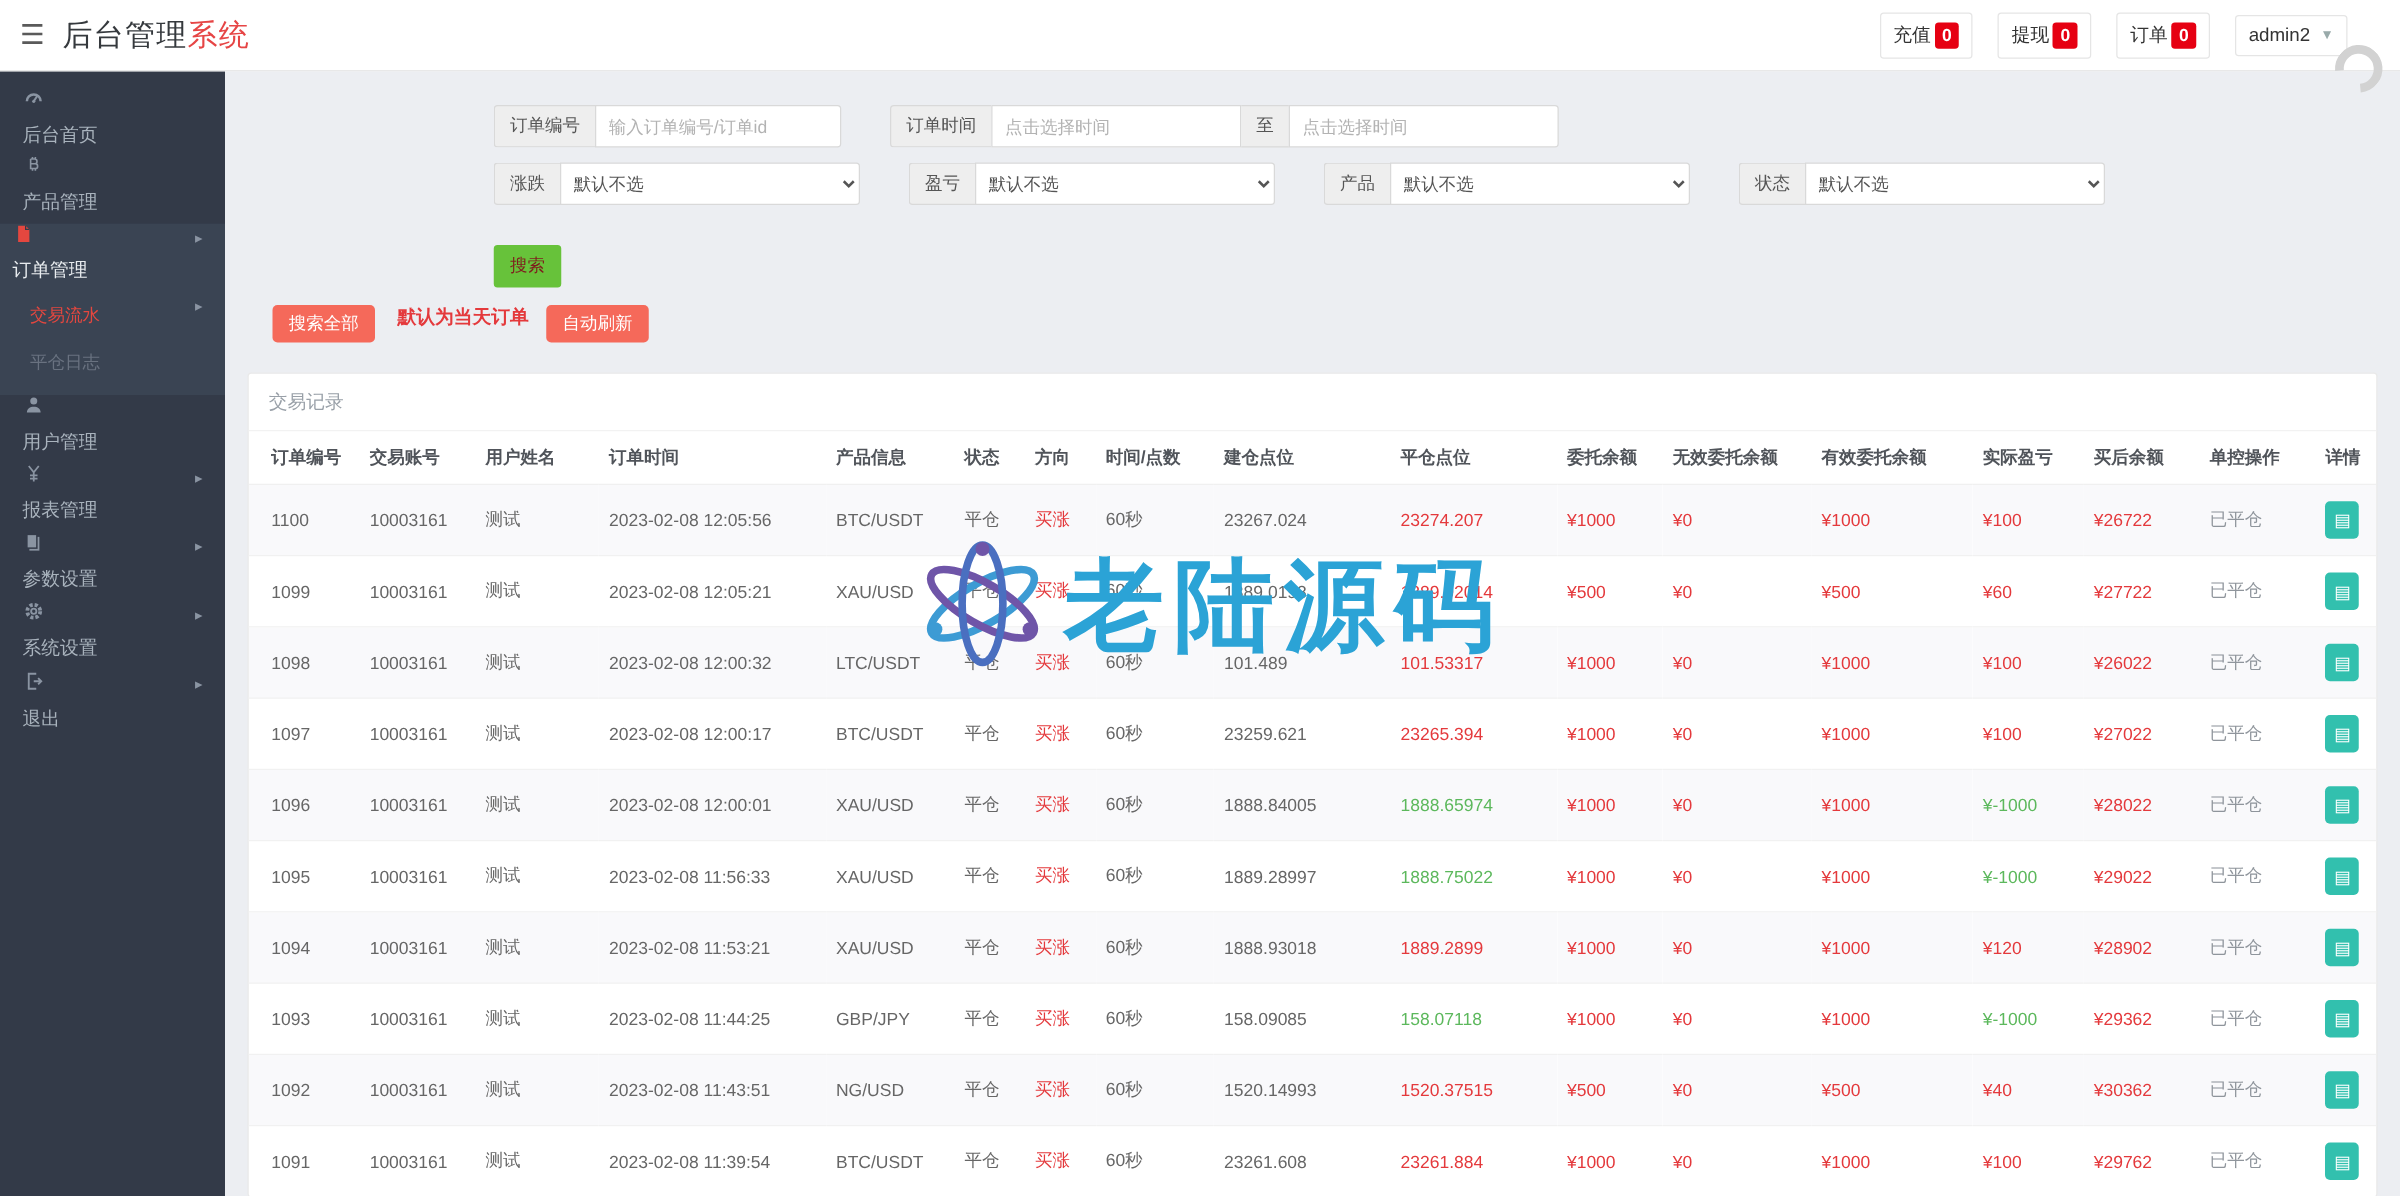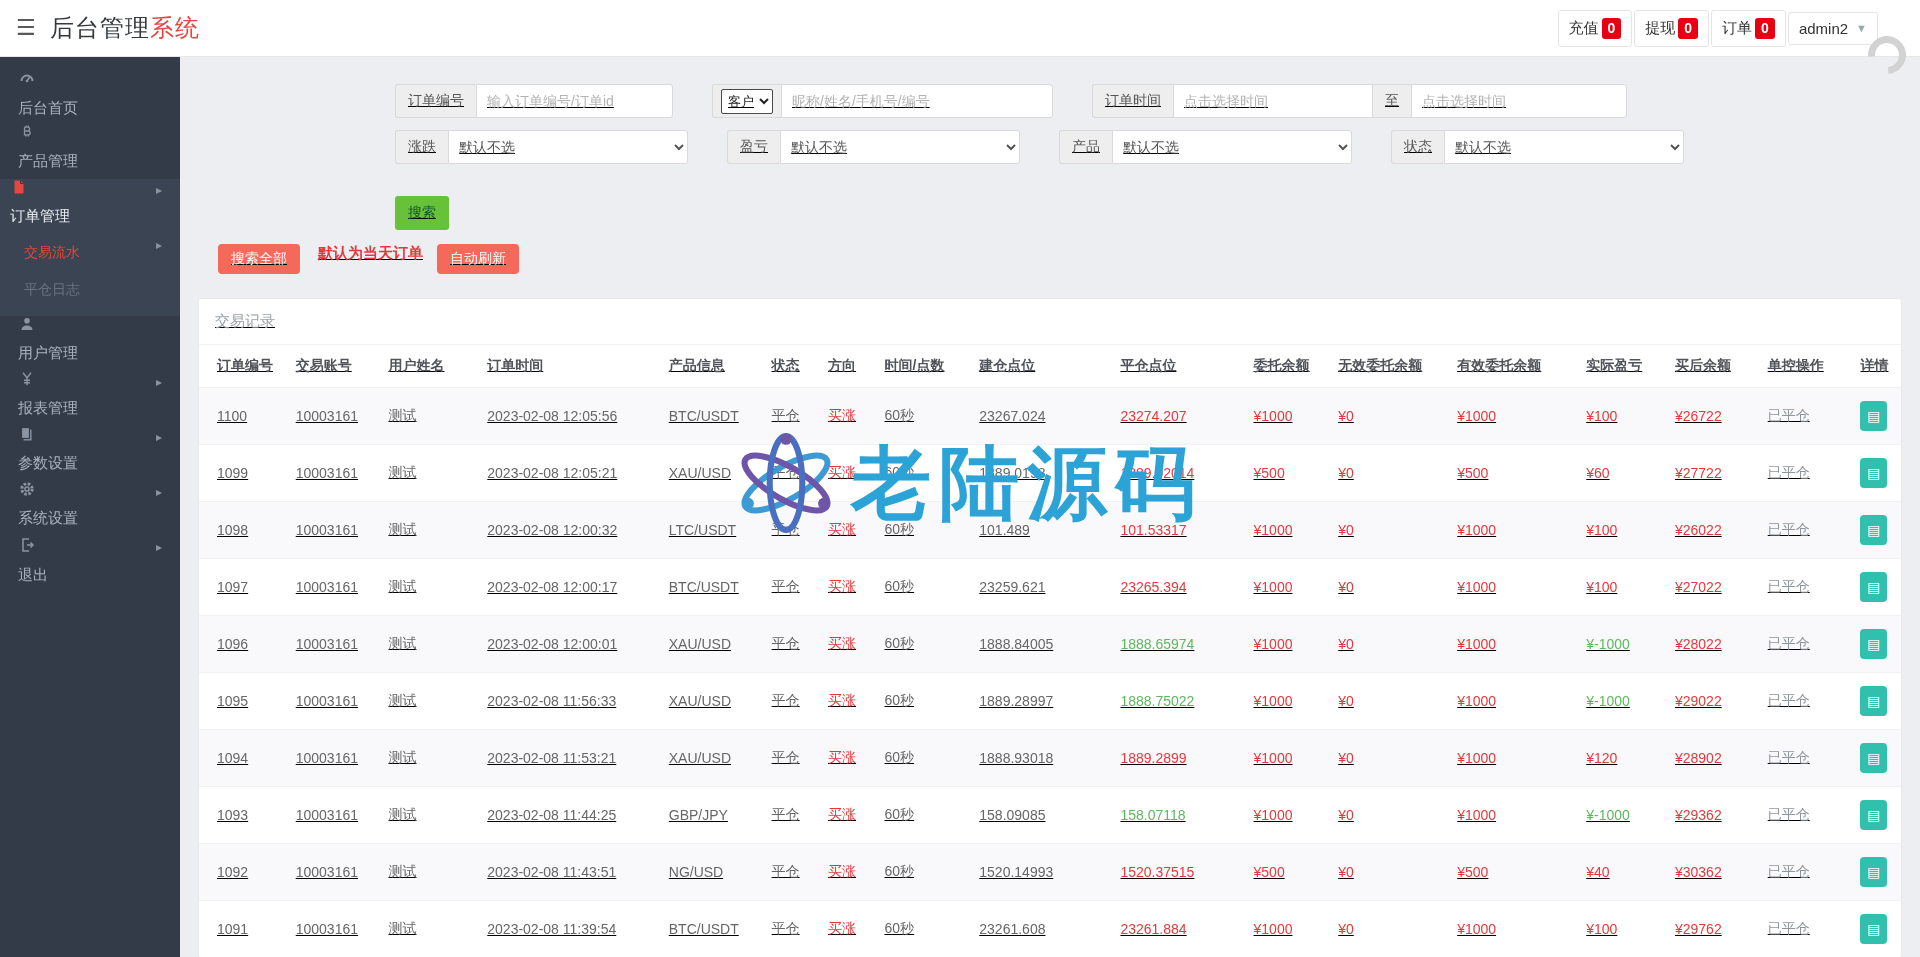--- a/index.html
+++ b/index.html
@@ -5,21 +5,21 @@
   * { margin:0; padding:0; box-sizing:border-box; }
   html,body { width:1920px; height:957px; overflow:hidden;
     font-family:"Liberation Sans","DejaVu Sans",sans-serif; background:#eceef2; }
 
   
   .navbar { height:57px; background:#fff; border-bottom:1px solid #e8e8e8;
     display:flex; align-items:center; padding:0 16px; position:relative; z-index:30; }
   .hamburger { font-size:22px; color:#5a5a5a; width:34px; cursor:pointer; }
   .brand { font-size:24px; color:#35393d; letter-spacing:1px; }
   .brand .red { color:#e64545; }
-  .nav-right { margin-left:auto; display:flex; align-items:center; gap:2px; padding-right:26px; }
+  .nav-right { margin-left:auto; display:flex; align-items:center; gap:20px; padding-right:26px; }
   .nav-btn { border:1px solid #e5e5e5; background:#fff; border-radius:3px; padding:7px 10px;
     font-size:15px; color:#333; display:flex; align-items:center; gap:3px; cursor:pointer; }
   .badge { background:#e60012; color:#fff; font-weight:bold; font-size:14px;
     padding:0 6px; line-height:21px; border-radius:3px; }
   .caret { color:#9aa; font-size:11px; margin-left:5px; }
   .float-ring { position:absolute; top:36px; right:14px; width:38px; height:38px;
     border:7px solid #d2d2d2; border-left-color:transparent; transform:rotate(-50deg);
     border-radius:50%; z-index:40; }
 
   
@@ -30,21 +30,21 @@
   .s-icon { width:18px; height:18px; color:#8a94a2; display:inline-flex; align-items:center; justify-content:center; font-size:15px; }
   .s-icon svg { width:16px; height:16px; }
   .s-arrow { margin-left:auto; color:#8a94a2; font-size:12px; }
   .nav-group.open { background:#3a4453; padding-bottom:8px; }
   .nav-group.open .side-item { color:#e8ecef;padding-left:10px; }
   .sub-item { height:37px; display:flex; align-items:center; padding-left:24px;
     font-size:14px; color:#697280; cursor:pointer; }
   .sub-item.active { color:#e4473f; }
 
   
-  .content { flex:1; padding:18px 18px 0 18px; position:relative;text-decoration:underline; }
+  .content { flex:1; padding:18px 18px 0 18px; position:relative; }
 
   .filter-area { margin-left:197px; }
   .frow { display:flex; align-items:center; margin-top:0; }
   .frow.r1 { margin-top:9px; }
   .frow.r2 { margin-top:12px; }
   .frow.r3 { margin-top:32px; }
   .ig { display:flex; align-items:stretch; }
   .addon { background:#eee; border:1px solid #d9d9d9; border-right:none; color:#555;
     font-size:14px; display:flex; align-items:center; padding:0 12px; height:34px;
     border-radius:3px 0 0 3px; white-space:nowrap; }
@@ -52,21 +52,21 @@
   .tin { height:34px; border:1px solid #d9d9d9; background:#fff; font-size:14px; color:#555;
     padding:0 10px; outline:none; border-radius:0 3px 3px 0; }
   .tin::placeholder { color:#b3b3b3; }
   .addon-select { background:#eee; border:1px solid #d9d9d9; border-right:none;
     border-radius:3px 0 0 3px; display:flex; align-items:center; padding:0 8px; height:34px; }
   .mini-select { height:25px; border:1px solid #4a4a4a; border-radius:2px; background:#fff;
     font-size:13px; color:#222; padding:0 2px; }
   .fsel { height:34px; width:240px; border:1px solid #d9d9d9; background:#fff; color:#555;
     font-size:14px; padding:0 6px; border-radius:0 3px 3px 0; outline:none; }
   .gap { margin-right:39px; }
-  .btn-green { background:#67c23a; color:#14532d; border:none; border-radius:3px;
+  .btn-green { background:#67c23a; color:#7f1d1d; border:none; border-radius:3px;
     height:34px; padding:0 13px; font-size:14px; cursor:pointer; }
 
   .action-row { display:flex; align-items:flex-start; margin-top:14px;margin-left:20px; }
   .btn-red { background:#f5695a; color:#fff; border:none; border-radius:4px;
     height:30px; padding:0 13px; font-size:14px; cursor:pointer; }
   .red-note { color:#e4393c; font-weight:bold; font-size:15px; margin:0 14px 0 18px; }
 
   .panel { background:#fff; border:1px solid #e9e9e9; border-radius:3px; margin-top:24px; }
   .panel-header { padding:13px 16px; font-size:15px; color:#99a0a8; border-bottom:1px solid #f2f2f2; }
 
@@ -218,28 +218,20 @@
       </div>
     </div>
 
   <div class="content">
 
     <div class="filter-area">
       <div class="frow r1">
         <div class="ig gap">
           <span class="addon">订单编号</span>
           <input class="tin" style="width: 197px;" placeholder="输入订单编号/订单id">
-        </div>
-        <div class="ig gap">
-          <span class="addon-select">
-            <select class="mini-select">
-              <option>客户</option>
-            </select>
-          </span>
-          <input class="tin" style="width: 272px;" placeholder="昵称/姓名/手机号/编号">
         </div>
         <div class="ig">
           <span class="addon">订单时间</span>
           <input class="tin" style="width: 200px; border-radius: 0px;" placeholder="点击选择时间">
           <span class="addon mid">至</span>
           <input class="tin" style="width: 216px;" placeholder="点击选择时间">
         </div>
       </div>
       <div class="frow r2">
           <div class="ig gap">

